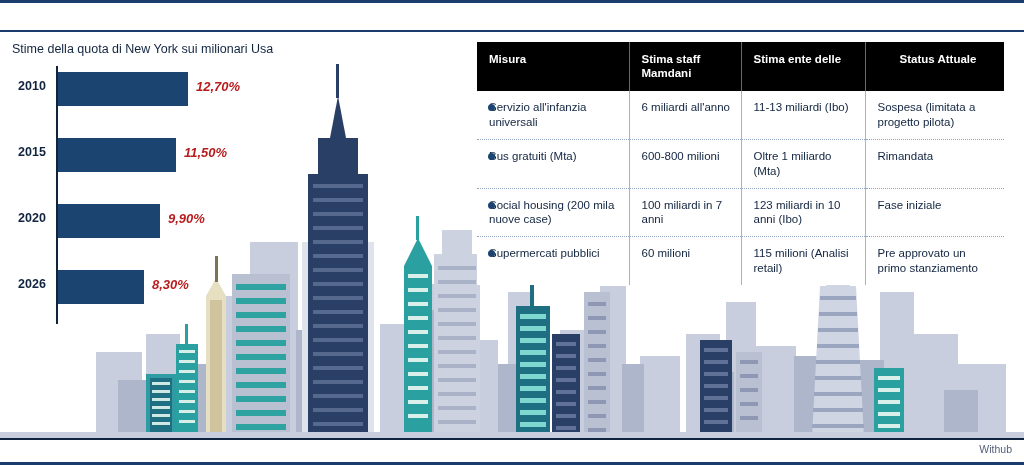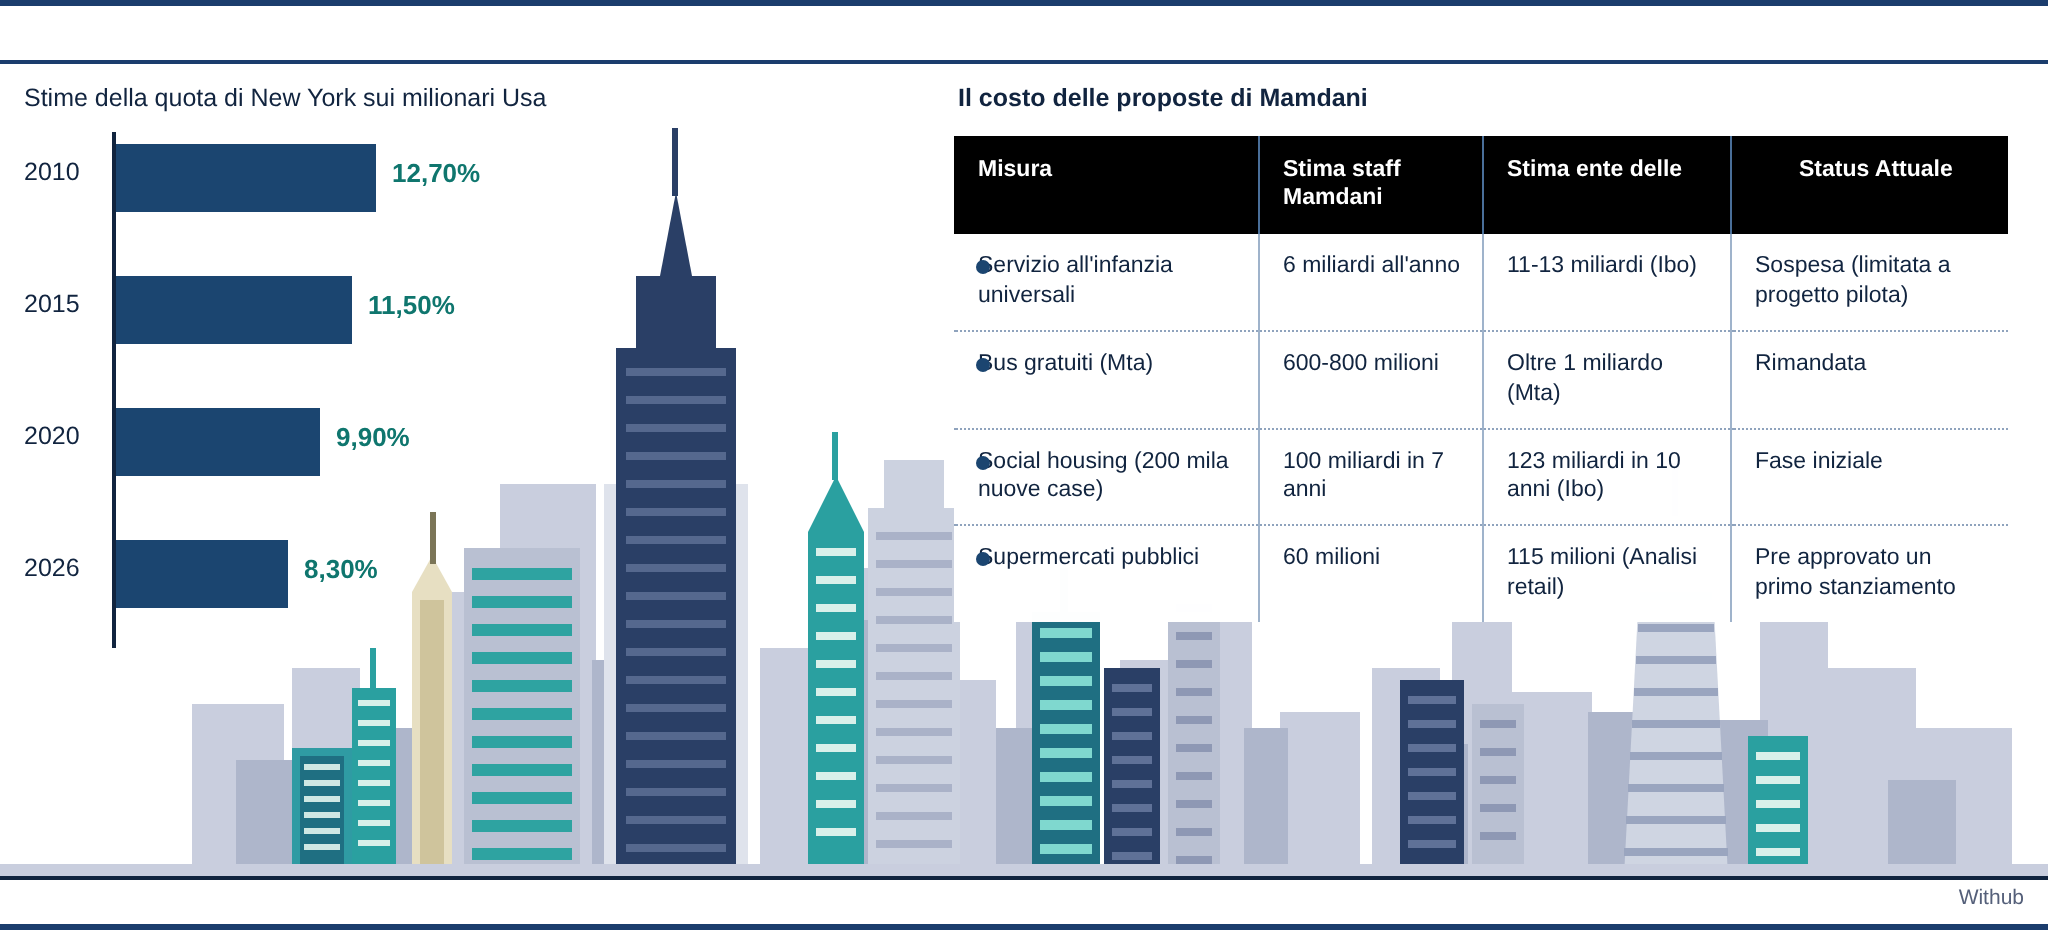--- a/index.html
+++ b/index.html
@@ -46,29 +46,29 @@
   }
   .axis-line {
     position: absolute; left: 44px; top: 24px; width: 1.5px; height: 258px;
     background: #11243f;
   }
   .bar-row {
     position: absolute; left: 0; height: 46px;
   }
   .bar-label {
     position: absolute; left: 0; top: 13px; width: 40px;
-    text-align: left; font-size: 12.5px; color: #11243f; font-weight: normal;
+    text-align: center; font-size: 12.5px; color: #11243f; font-weight: bold;
   }
   .bar-rect {
     position: absolute; left: 46px; top: 6px; height: 34px;
     background: #1b4570;
   }
   .bar-val {
     position: absolute; top: 13px;
-    font-size: 13px; font-weight: bold; color: #0f766e;
+    font-size: 13px; font-weight: bold; font-style: italic; color: #b91c1c;
     white-space: nowrap;
   }
 
   
   .table-wrap {
     position: absolute; left: 477px; top: 42px; width: 535px;
   }
   .table-title {
     font-size: 12.5px; font-weight: bold; color: #11243f;
     margin: 0 0 12px 2px;
@@ -413,21 +413,20 @@
     </div>
 
     <div class="bar-row" style="top:222px;">
       <div class="bar-label">2026</div>
       <div class="bar-rect" style="width:86px;"></div>
       <div class="bar-val" style="left:140px;">8,30%</div>
     </div>
   </div>
 
   <div class="table-wrap">
-    <div class="table-title">Il costo delle proposte di Mamdani</div>
     <table class="mamdani">
       <thead>
         <tr>
           <th class="c-misura" style="padding-left:12px;">Misura</th>
           <th class="c-staff">Stima staff Mamdani</th>
           <th class="c-ente">Stima ente delle</th>
           <th class="c-status">Status Attuale</th>
         </tr>
       </thead>
       <tbody>

